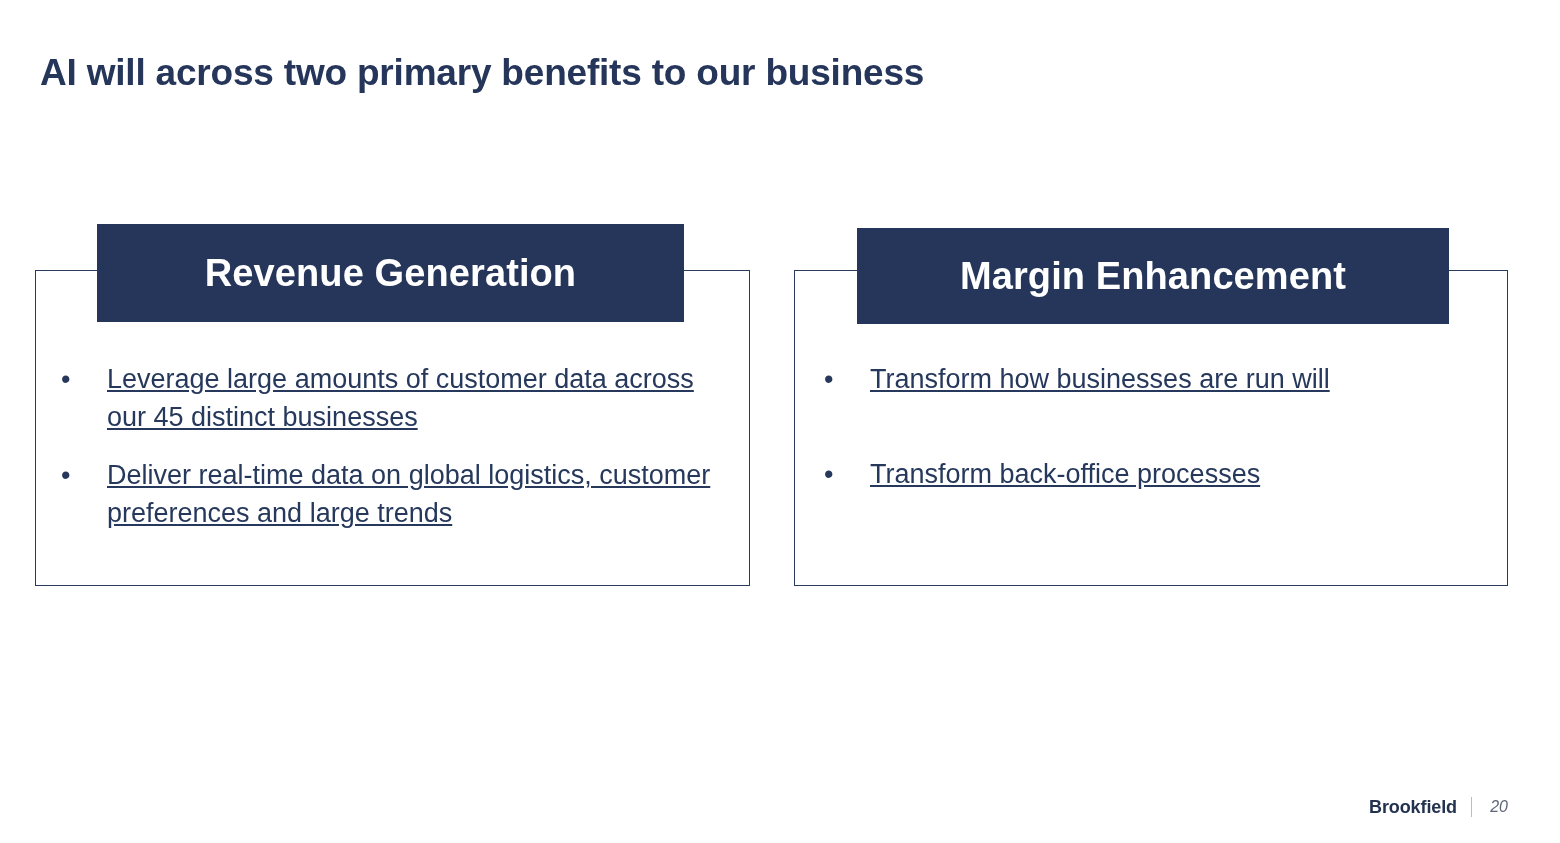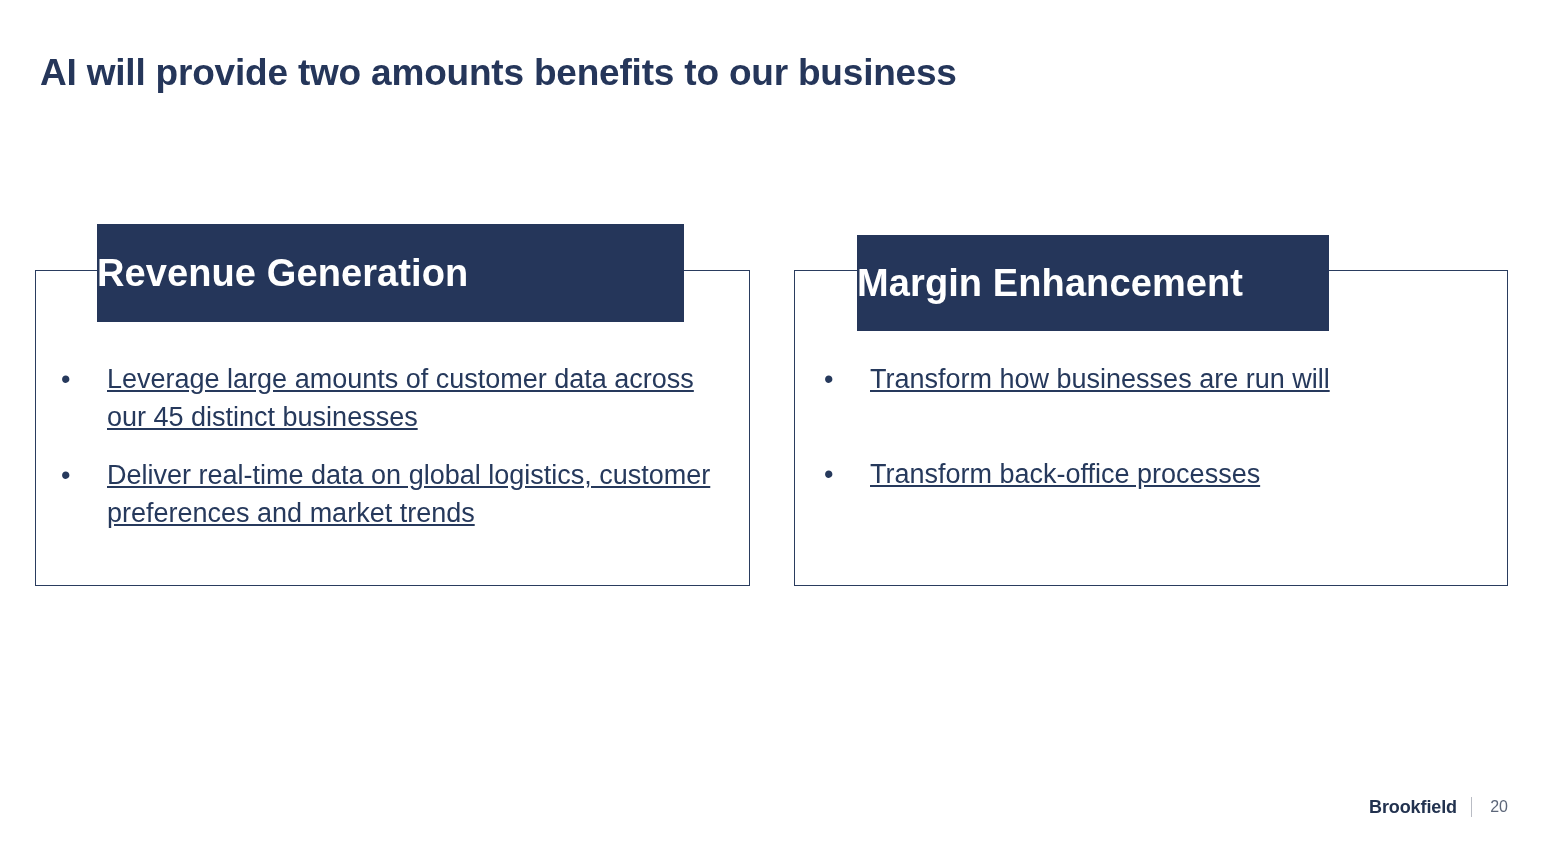--- a/index.html
+++ b/index.html
@@ -55,34 +55,34 @@
     width: 714px;
     height: 316px;
   }
 
   
   .banner {
     position: absolute;
     background: #25365a;
     display: flex;
     align-items: center;
+    justify-content: center;
     z-index: 3;
   }
   .banner-left {
     left: 97px;
     top: 224px;
     width: 587px;
     height: 98px;
   }
   .banner-right {
     left: 857px;
     top: 228px;
-    width: 472px;
+    width: 592px;
     height: 96px;
-    margin-top: 7px;
   }
   .banner-title {
     color: #ffffff;
     font-size: 38px;
     font-weight: bold;
     letter-spacing: 0.1px;
     line-height: 42px;
     white-space: nowrap;
   }
 
@@ -152,43 +152,44 @@
   .footer-divider {
     width: 1px;
     height: 20px;
     background: #b9bcc4;
   }
   .footer-page {
     font-size: 16px;
     color: #5c6679;
     min-width: 22px;
     text-align: right;
+    font-style: italic;
   }
 </style>
 </head>
 <body>
 
 <div class="slide">
 
-  <h1 class="slide-title">AI will provide two amounts benefits to our business</h1>
+  <h1 class="slide-title">AI will across two primary benefits to our business</h1>
 
   <div class="card card-left"></div>
 
   <div class="banner banner-left">
     <span class="banner-title">Revenue Generation</span>
   </div>
 
   <ul class="bullets bullets-left">
     <li class="bullet-item">
       <span class="bullet-dot">•</span>
       <span class="bullet-text">Leverage large amounts of customer data across our 45 distinct businesses</span>
     </li>
     <li class="bullet-item">
       <span class="bullet-dot">•</span>
-      <span class="bullet-text">Deliver real-time data on global logistics, customer preferences and market trends</span>
+      <span class="bullet-text">Deliver real-time data on global logistics, customer preferences and large trends</span>
     </li>
   </ul>
 
   <div class="card card-right"></div>
 
   <div class="banner banner-right">
     <span class="banner-title">Margin Enhancement</span>
   </div>
 
   <ul class="bullets bullets-right">

